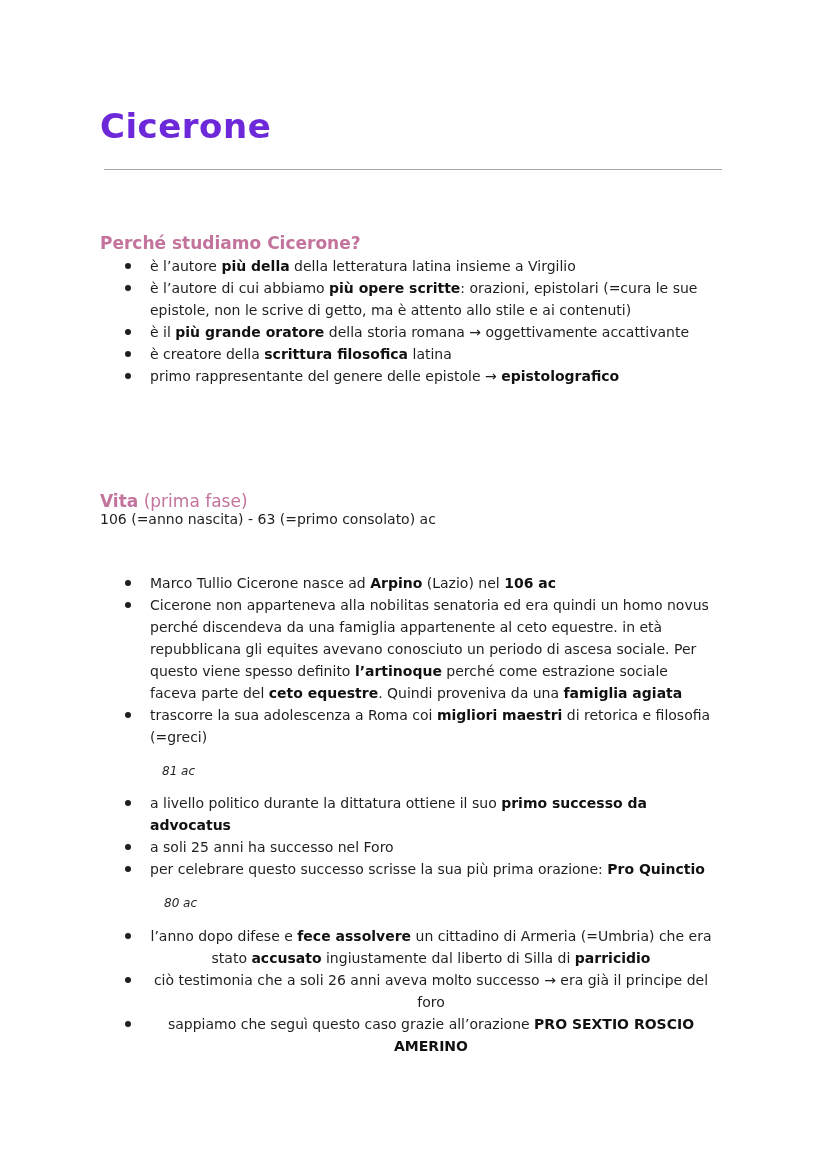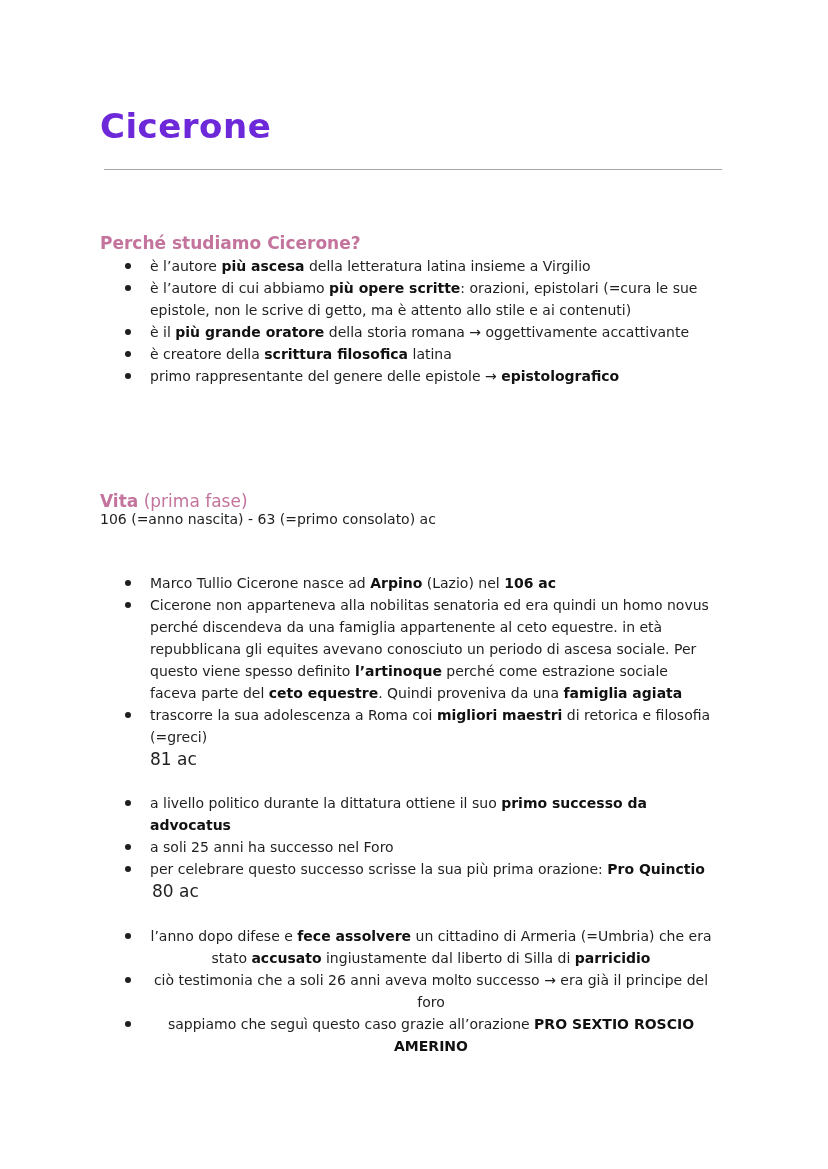--- a/index.html
+++ b/index.html
@@ -57,23 +57,24 @@
     .plain {
       position: absolute;
       left: 100px;
       margin: 0;
       font-size: 14px;
       line-height: 22px;
     }
     .indent-plain {
       position: absolute;
       left: 150px;
-      margin: 0;
-      font-size: 17px;
+      margin: 12px;
+      font-size: 12px;
       line-height: 22px;
+      font-style: italic;
     }
     ul.bullets {
       position: absolute;
       left: 122px;
       margin: 0;
       padding: 0;
       list-style: none;
       width: 590px;
     }
     ul.bullets li {
@@ -96,21 +97,21 @@
   </style>
 </head>
 <body>
 
 <div class="page">
   <h1 class="title">Cicerone</h1>
   <div class="rule"></div>
 
   <h2 class="h2" style="top:202px;margin-top:29px;">Perché studiamo Cicerone?</h2>
   <ul class="bullets" style="top:255px;">
-      <li><span class="dot"></span><span>è l’autore </span><b>più ascesa</b><span> della letteratura latina insieme a Virgilio</span></li>
+      <li><span class="dot"></span><span>è l’autore </span><b>più della</b><span> della letteratura latina insieme a Virgilio</span></li>
       <li><span class="dot"></span><span>è l’autore di cui abbiamo </span><b>più opere scritte</b><span>: orazioni, epistolari (=cura le sue epistole, non le scrive di getto, ma è attento allo stile e ai contenuti)</span></li>
       <li><span class="dot"></span><span>è il </span><b>più grande oratore</b><span> della storia romana → oggettivamente accattivante</span></li>
       <li><span class="dot"></span><span>è creatore della </span><b>scrittura filosofica</b><span> latina</span></li>
       <li><span class="dot"></span><span>primo rappresentante del genere delle epistole → </span><b>epistolografico</b></li>
     </ul>
 
   <h2 class="h2" style="top:456px;margin-top:33px;"><span>Vita</span><span class="light"> (prima fase)</span></h2>
 
   <p class="plain" style="top:508px;">106 (=anno nascita) - 63 (=primo consolato) ac</p>
 

